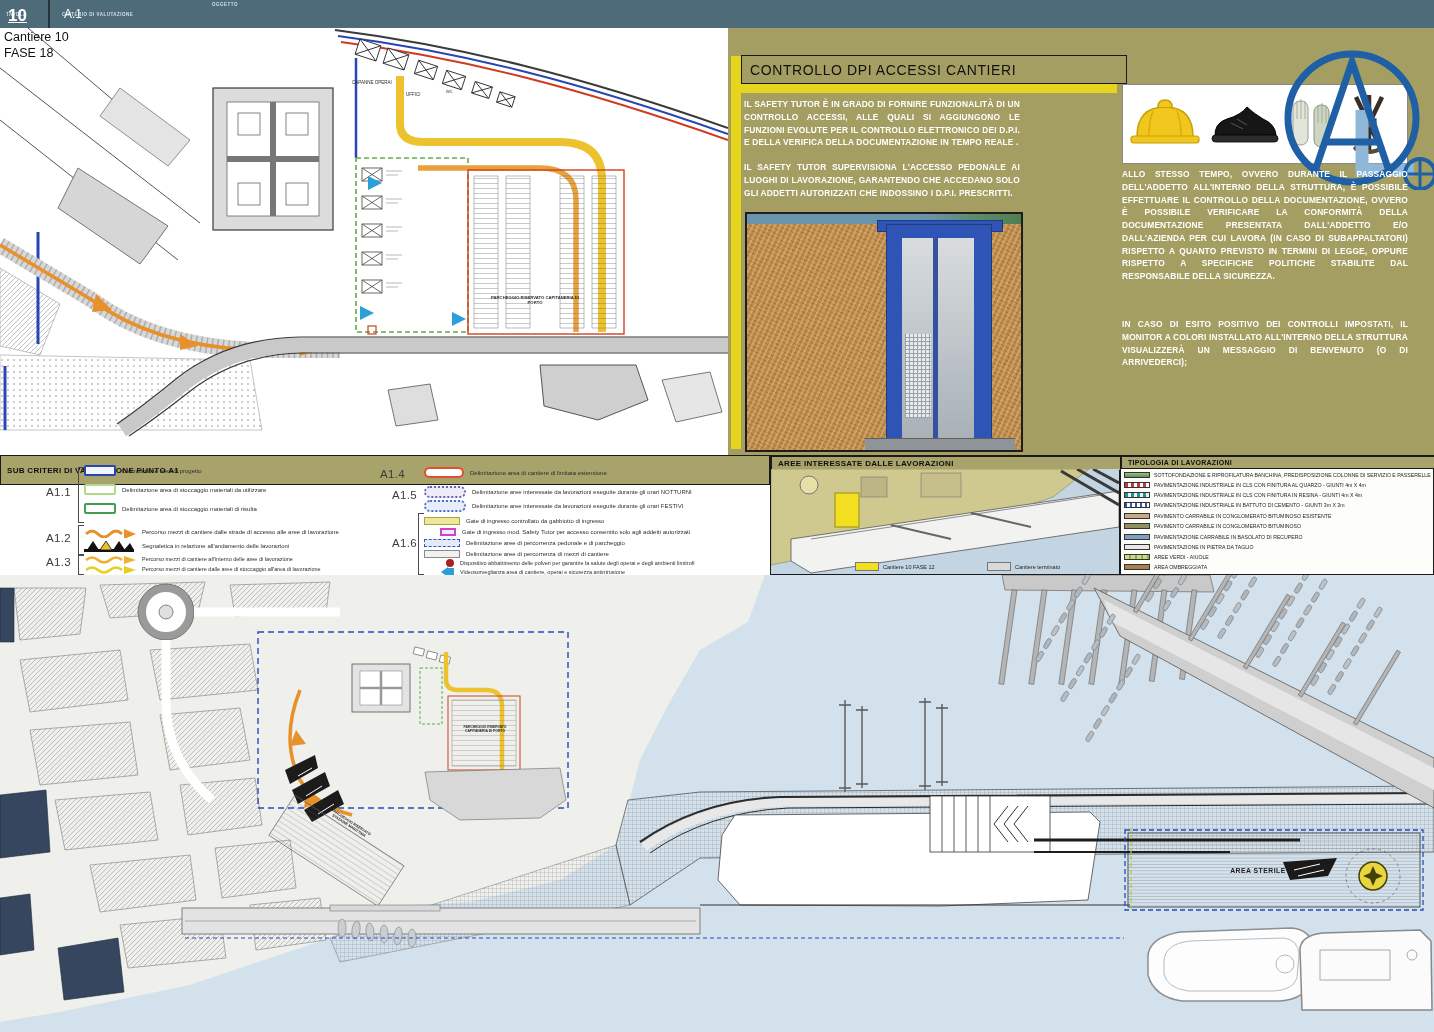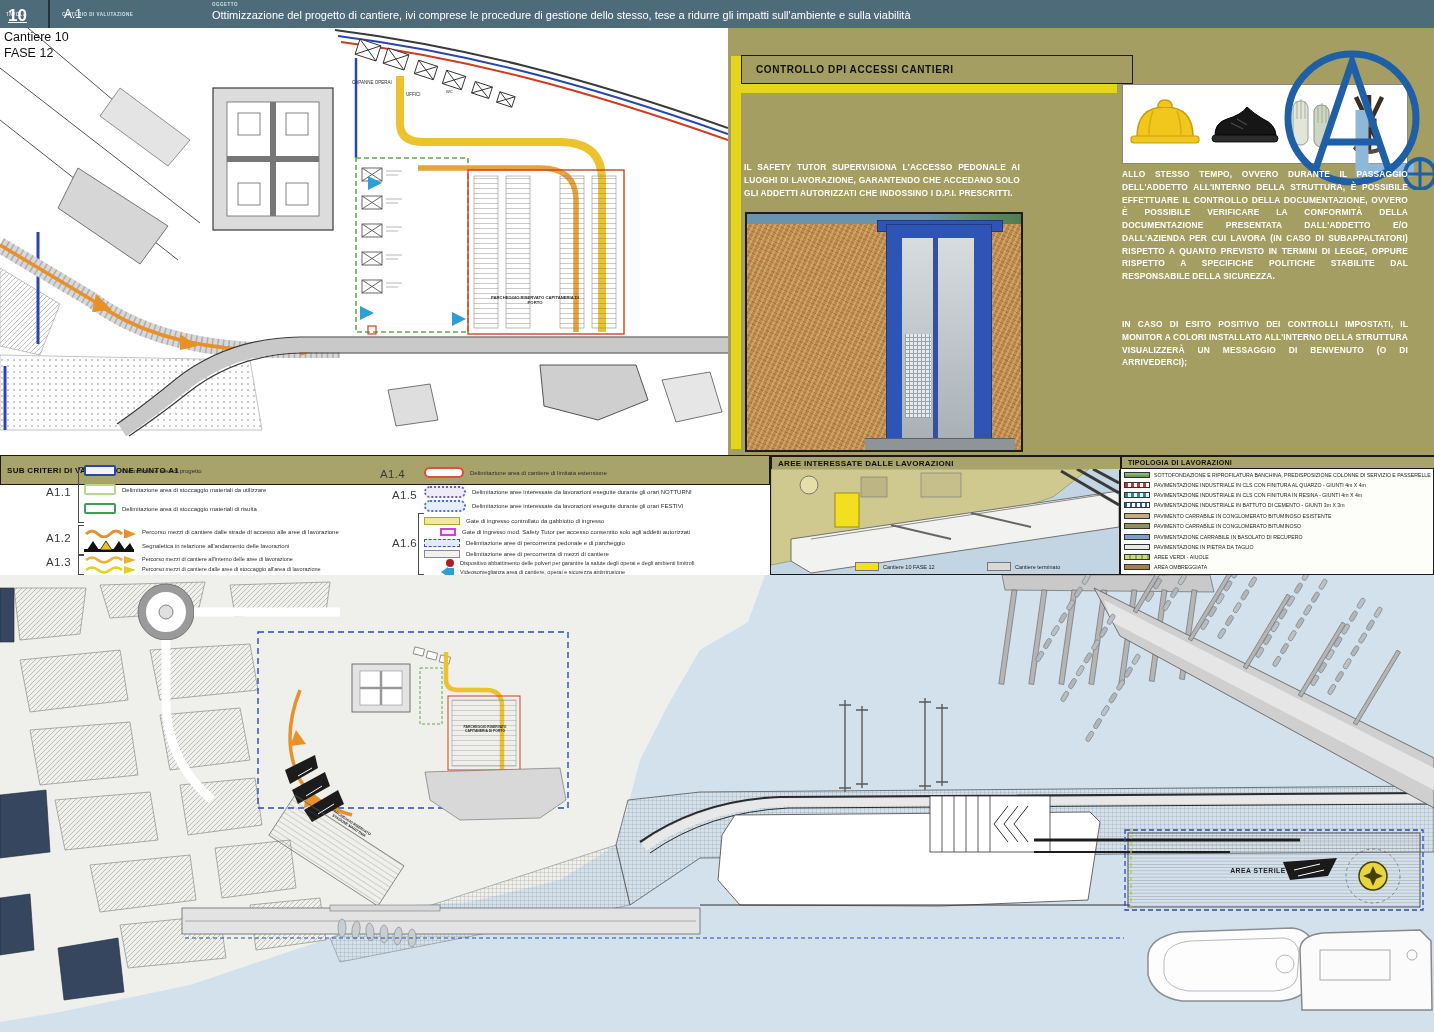--- a/index.html
+++ b/index.html
@@ -11,22 +11,22 @@
   #hdr .cell-lab{font-size:4.5px;color:#cfe0e8;letter-spacing:.5px;font-weight:bold;}
   #hdr .big{color:#fff;font-weight:bold;}
   #hdr-div{left:48px;top:0;width:2px;height:28px;background:#24323a;}
   #ministry{right:6px;top:1px;text-align:right;color:#fff;}
   #ministry .script{font-family:"DejaVu Serif",serif;font-style:italic;font-size:13px;line-height:13px;}
   #ministry .sub{font-size:4.2px;line-height:5px;color:#d7e4ea;}
   
   #dpi{left:728px;top:28px;width:706px;height:427px;background:#a49e62;}
   .ybar{background:#e6d51d;}
   .olv{color:#fff;font-weight:bold;font-size:8.4px;line-height:1.52;text-align:justify;letter-spacing:.15px;}
-  #dpi-title{border:1.5px solid #1a1a1a;color:#111;font-weight:bold;font-size:10px;
-             letter-spacing:.6px;display:flex;align-items:center;padding-left:14px;}
+  #dpi-title{border:1.5px solid #1a1a1a;color:#111;font-weight:normal;font-size:14px;
+             letter-spacing:.6px;display:flex;align-items:center;padding-left:8px;}
   
   #gate{border:2px solid #1e1e1e;background:#bd8a49;overflow:hidden;}
   #gate .sky{position:absolute;left:0;top:0;width:100%;height:12px;
       background:linear-gradient(90deg,#6a93ad 0 65%,#5d8a66 85%,#4f7d52);}
   #gate .wall{position:absolute;top:10px;bottom:0;
       background:#bd8a49;
       background-image:repeating-linear-gradient(115deg,rgba(255,240,200,.25) 0 2px,rgba(0,0,0,0) 2px 5px),
                        repeating-linear-gradient(25deg,rgba(92,52,12,.22) 0 1px,rgba(0,0,0,0) 1px 4px);}
   #gate .beam{position:absolute;background:#2e55b5;border:1px solid #203a80;}
   #gate .frame{position:absolute;background:#2e55b5;border:1px solid #203a80;}
@@ -85,21 +85,20 @@
 
 <div id="board">
 
   <div id="hdr" class="abs">
     <div class="abs" style="left:6px;top:2px;"><span class="cell-lab">TAVOLA</span></div>
     <div class="abs big" style="left:8px;top:6px;font-size:17px;text-decoration:underline;">10</div>
     <div id="hdr-div" class="abs"></div>
     <div class="abs" style="left:62px;top:2px;"><span class="cell-lab">CRITERIO DI VALUTAZIONE</span></div>
     <div class="abs big" style="left:64px;top:7px;font-size:12px;font-weight:normal;">A.1</div>
     <div class="abs cell-lab" style="left:212px;top:2px;">OGGETTO</div>
-    <div class="abs" style="left:212px;top:9px;color:#fff;font-size:11px;">Ottimizzazione del progetto di cantiere, ivi comprese le procedure di gestione dello stesso, tese a ridurre gli impatti sull'ambiente e sulla viabilità</div>
   </div>
 
   <div class="abs" style="left:0;top:28px;width:728px;height:427px;background:#fff;">
     <svg width="728" height="427">
       <defs>
         <pattern id="pkh" width="6" height="5" patternUnits="userSpaceOnUse">
             <path d="M0,0H6" stroke="#666" stroke-width="0.7"></path>
           </pattern>
         <pattern id="dots" width="6" height="6" patternUnits="userSpaceOnUse">
             <circle cx="2" cy="2" r="0.8" fill="#8a8a8a"></circle>
@@ -200,32 +199,33 @@
       <polygon points="388,362 430,356 438,392 396,398" fill="#dedede" stroke="#555" stroke-width="0.8"></polygon>
       <polygon points="662,352 710,344 722,384 676,394" fill="#e6e6e6" stroke="#555" stroke-width="0.8"></polygon>
 
       <polygon points="368,148 382,155 368,162" fill="#2a9fd8"></polygon>
       <polygon points="452,284 466,291 452,298" fill="#2a9fd8"></polygon>
       <polygon points="360,278 374,285 360,292" fill="#2a9fd8"></polygon>
       <rect x="368" y="298" width="8" height="8" fill="none" stroke="#d04020" stroke-width="1.2"></rect>
     </svg>
     <div class="abs" style="left:4px;top:2px;font-size:12.5px;color:#111;line-height:1.25;">
       <div>Cantiere 10</div>
-        <div>FASE 12</div>
+        <div>FASE 18</div>
     </div>
     <div class="abs tiny" style="left:352px;top:52px;font-size:4.5px;">CAPANNE OPERAI</div>
     <div class="abs tiny" style="left:406px;top:64px;font-size:4.5px;">UFFICI</div>
     <div class="abs tiny" style="left:446px;top:62px;font-size:4px;">WC</div>
     <div class="abs tiny" style="left:490px;top:268px;width:90px;font-size:4.2px;font-weight:bold;">PARCHEGGIO RISERVATO CAPITANERIA DI PORTO</div>
   </div>
 
   <div id="dpi" class="abs">
     <div class="abs ybar" style="left:3px;top:28px;width:10px;height:393px;"></div>
     <div class="abs ybar" style="left:3px;top:56px;width:386px;height:9px;"></div>
     <div id="dpi-title" class="abs" style="left:13px;top:27px;width:376px;height:27px;">CONTROLLO DPI ACCESSI CANTIERI</div>
+    <div class="abs olv" style="left:16px;top:70px;width:276px;">IL SAFETY TUTOR È IN GRADO DI FORNIRE FUNZIONALITÀ DI UN CONTROLLO ACCESSI, ALLE QUALI SI AGGIUNGONO LE FUNZIONI EVOLUTE PER IL CONTROLLO ELETTRONICO DEI D.P.I. E DELLA VERIFICA DELLA DOCUMENTAZIONE IN TEMPO REALE .</div>
     <div class="abs olv" style="left:16px;top:133px;width:276px;">IL SAFETY TUTOR SUPERVISIONA L'ACCESSO PEDONALE AI LUOGHI DI LAVORAZIONE, GARANTENDO CHE ACCEDANO SOLO GLI ADDETTI AUTORIZZATI CHE INDOSSINO I D.P.I. PRESCRITTI.</div>
 
     <div id="gate" class="abs" style="left:17px;top:184px;width:274px;height:236px;">
       <div class="sky"></div>
       <div class="wall" style="left:0;width:142px;"></div>
       <div class="wall" style="left:242px;right:0;"></div>
       <div class="beam" style="left:130px;top:6px;width:124px;height:10px;"></div>
       <div class="frame" style="left:139px;top:10px;width:104px;height:220px;"></div>
       <div class="open" style="left:155px;top:24px;width:72px;height:200px;"></div>
       <div class="mesh" style="left:158px;top:120px;width:26px;height:84px;"></div>

